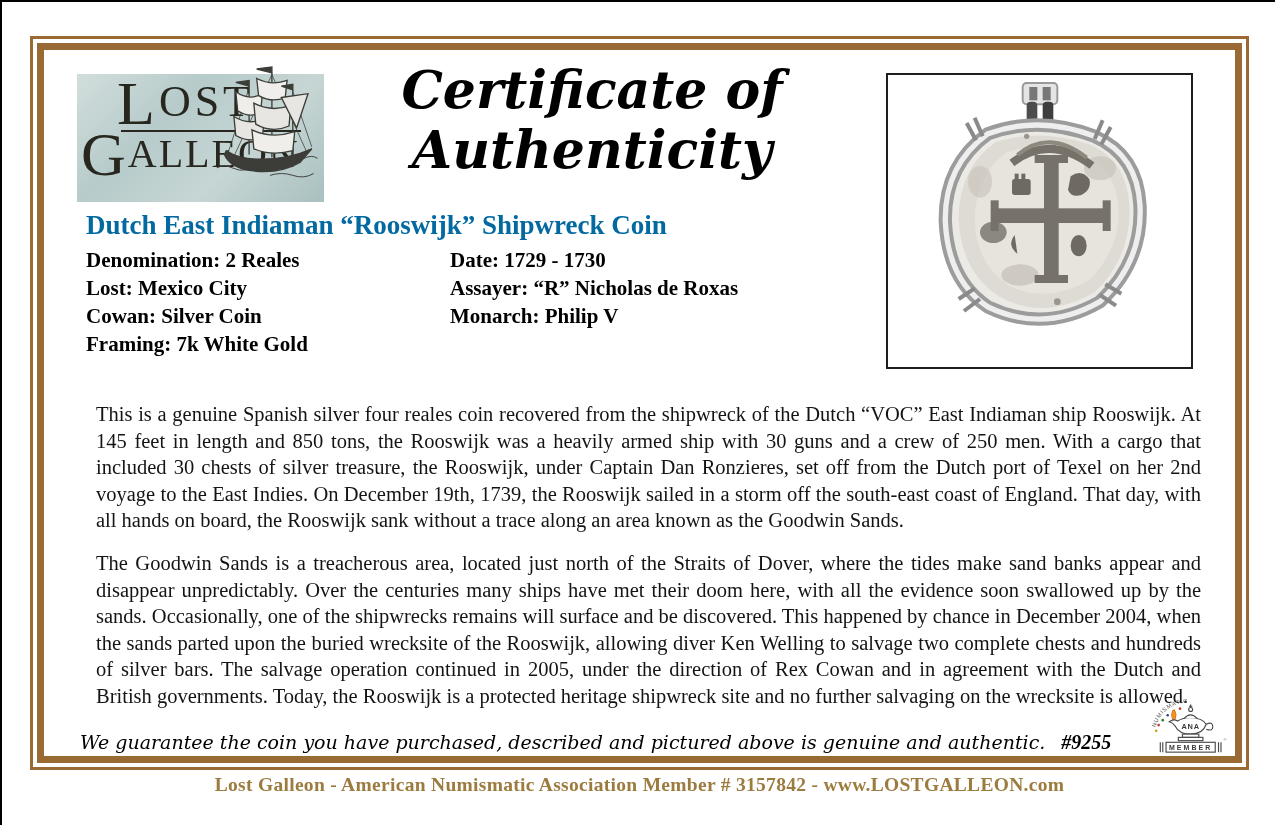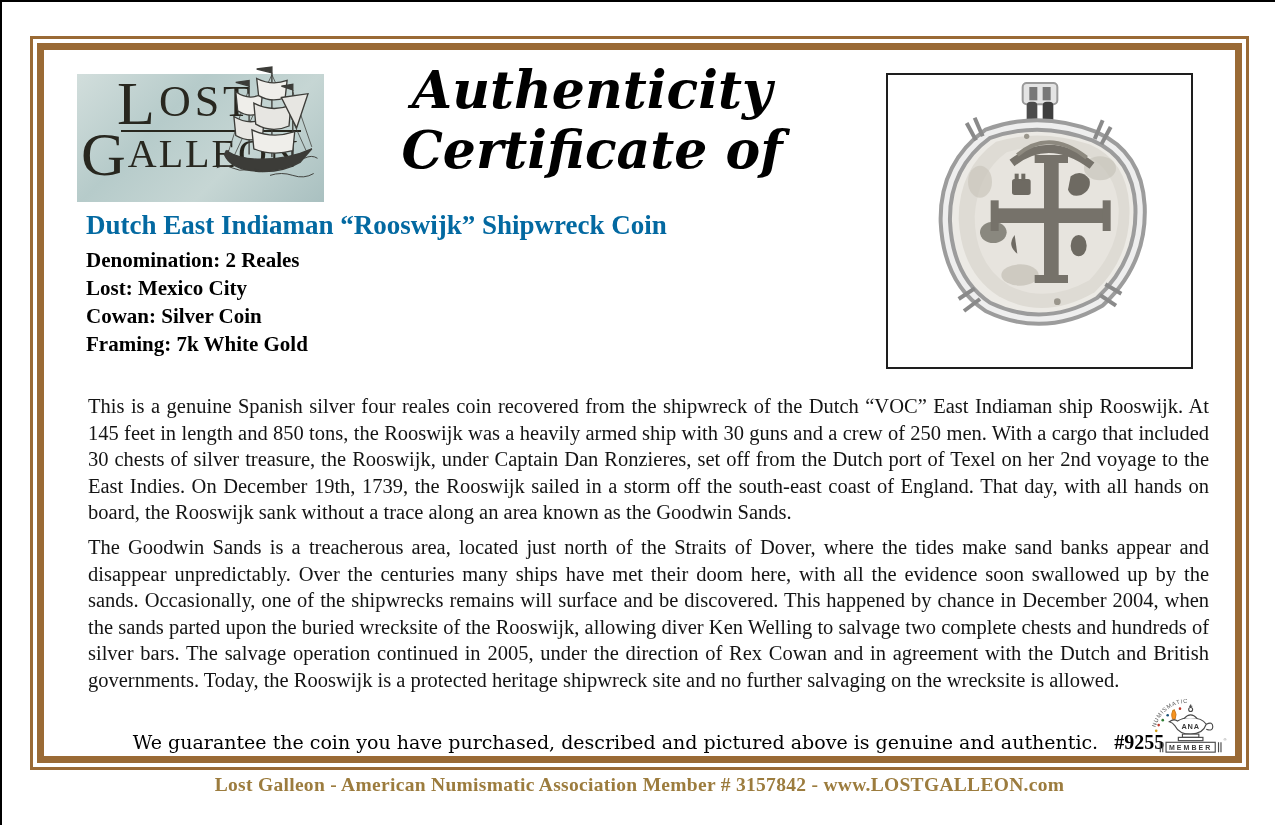--- a/index.html
+++ b/index.html
@@ -41,25 +41,25 @@
   .coin-heading{position:absolute;left:84px;top:208px;width:780px;
     font-weight:bold;font-size:27px;color:#0369a1;}
   .detail-col{position:absolute;top:244px;font-weight:bold;font-size:21px;color:#000;}
   .detail-col div{height:28px;line-height:28px;}
   .detail-left{left:84px;}
   .detail-right{left:448px;}
 
   
   .body-text{position:absolute;left:78px;top:383px;width:1137px;
     font-size:20.5px;line-height:26.6px;text-align:justify;color:var(--ink);}
-  .body-text p{margin:8px;}
-
-  
-  .guarantee{position:absolute;left:78px;top:729px;width:1137px;text-align:center;
-    font-family:"DejaVu Serif",serif;font-size:19px;color:#000;}
+  .body-text p{margin:16px;}
+
+  
+  .guarantee{position:absolute;left:78px;top:729px;width:1137px;text-align:left;
+    font-family:"DejaVu Serif",serif;font-style:italic;font-size:19px;color:#000;}
   .guarantee .cert-number{font-family:"Liberation Serif",serif;font-weight:bold;margin-left:16px;font-size:20px;}
 
   
   .ana{position:absolute;left:1146px;top:694px;width:82px;height:68px;}
 
   
   .footer{position:absolute;left:0;top:772px;width:1275px;text-align:center;
     font-weight:bold;font-size:19.5px;color:var(--gold);letter-spacing:.3px;}
 </style>
 </head>
@@ -101,22 +101,22 @@
         <path d="M12,100 Q18,114 40,117 Q70,121 92,108 L104,94 Q80,105 50,105 Q28,105 14,96 Z" fill="#3c3c38"></path>
 
         <path d="M4,114 Q12,110 20,114 T36,116 T52,118" stroke-width="1"></path>
         <path d="M60,122 Q72,118 84,122 T106,120" stroke-width="1"></path>
         <path d="M96,104 Q104,100 110,104" stroke-width="1"></path>
       </g>
     </svg>
   </div>
 
   <div class="title">
+    <div>Certificate of</div>
     <div>Authenticity</div>
-    <div>Certificate of</div>
   </div>
 
   <div class="photo">
     <svg viewBox="0 0 210 210" width="280" height="280">
 
       <rect x="92" y="6" width="26" height="16" rx="3" fill="#e4e4e4" stroke="#9a9a9a" stroke-width="1.5"></rect>
       <rect x="97" y="9" width="6" height="10" fill="#777"></rect>
       <rect x="107" y="9" width="6" height="10" fill="#777"></rect>
       <rect x="95" y="20" width="8" height="16" rx="3" fill="#4c4c4c"></rect>
       <rect x="107" y="20" width="8" height="16" rx="3" fill="#3e3e3e"></rect>
@@ -166,20 +166,25 @@
   </div>
 
   <div class="coin-heading">Dutch East Indiaman “Rooswijk” Shipwreck Coin</div>
 
   <div class="detail-col detail-left">
     <div>Denomination: 2 Reales</div>
     <div>Lost: Mexico City</div>
     <div>Cowan: Silver Coin</div>
     <div>Framing: 7k White Gold</div>
   </div>
+  <div class="detail-col detail-right">
+    <div>Date: 1729 - 1730</div>
+    <div>Assayer: “R” Nicholas de Roxas</div>
+    <div>Monarch: Philip V</div>
+  </div>
 
   <div class="body-text">
     <p>This is a genuine Spanish silver four reales coin recovered from the shipwreck of the Dutch “VOC” East Indiaman ship Rooswijk. At 145 feet in length and 850 tons, the Rooswijk was a heavily armed ship with 30 guns and a crew of 250 men. With a cargo that included 30 chests of silver treasure, the Rooswijk, under Captain Dan Ronzieres, set off from the Dutch port of Texel on her 2nd voyage to the East Indies. On December 19th, 1739, the Rooswijk sailed in a storm off the south-east coast of England. That day, with all hands on board, the Rooswijk sank without a trace along an area known as the Goodwin Sands.</p>
     <p>The Goodwin Sands is a treacherous area, located just north of the Straits of Dover, where the tides make sand banks appear and disappear unpredictably. Over the centuries many ships have met their doom here, with all the evidence soon swallowed up by the sands. Occasionally, one of the shipwrecks remains will surface and be discovered. This happened by chance in December 2004, when the sands parted upon the buried wrecksite of the Rooswijk, allowing diver Ken Welling to salvage two complete chests and hundreds of silver bars. The salvage operation continued in 2005, under the direction of Rex Cowan and in agreement with the Dutch and British governments. Today, the Rooswijk is a protected heritage shipwreck site and no further salvaging on the wrecksite is allowed.</p>
   </div>
 
   <div class="guarantee">
     <span>We guarantee the coin you have purchased, described and pictured above is genuine and authentic.</span><span class="cert-number">#9255</span>
   </div>
 

